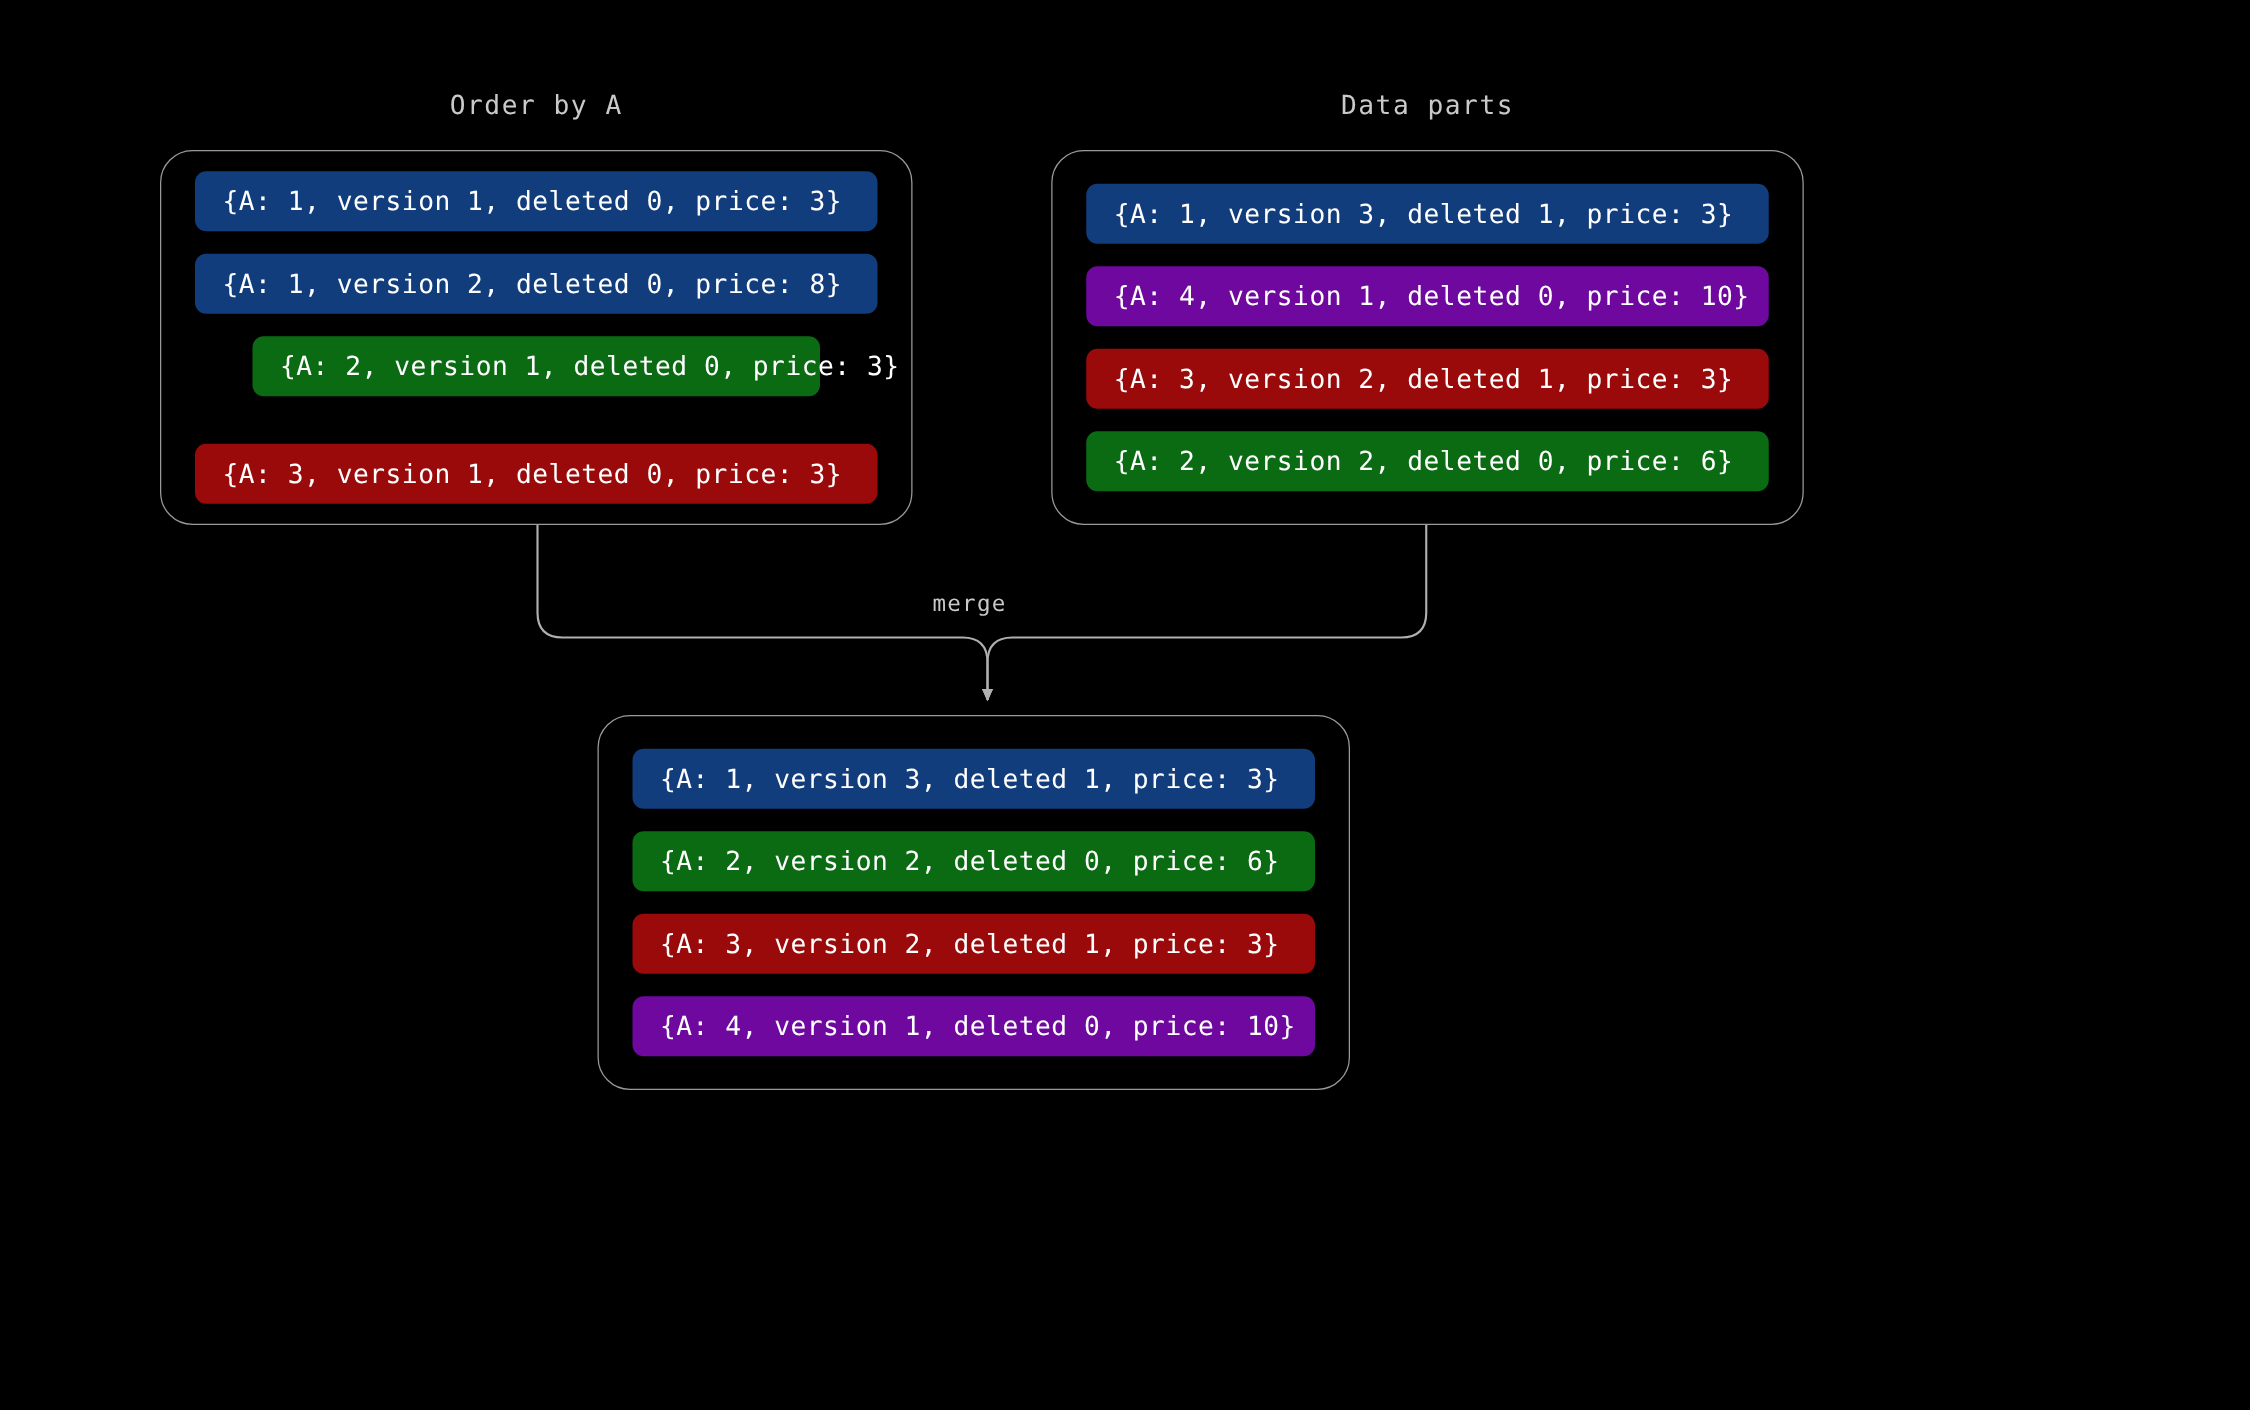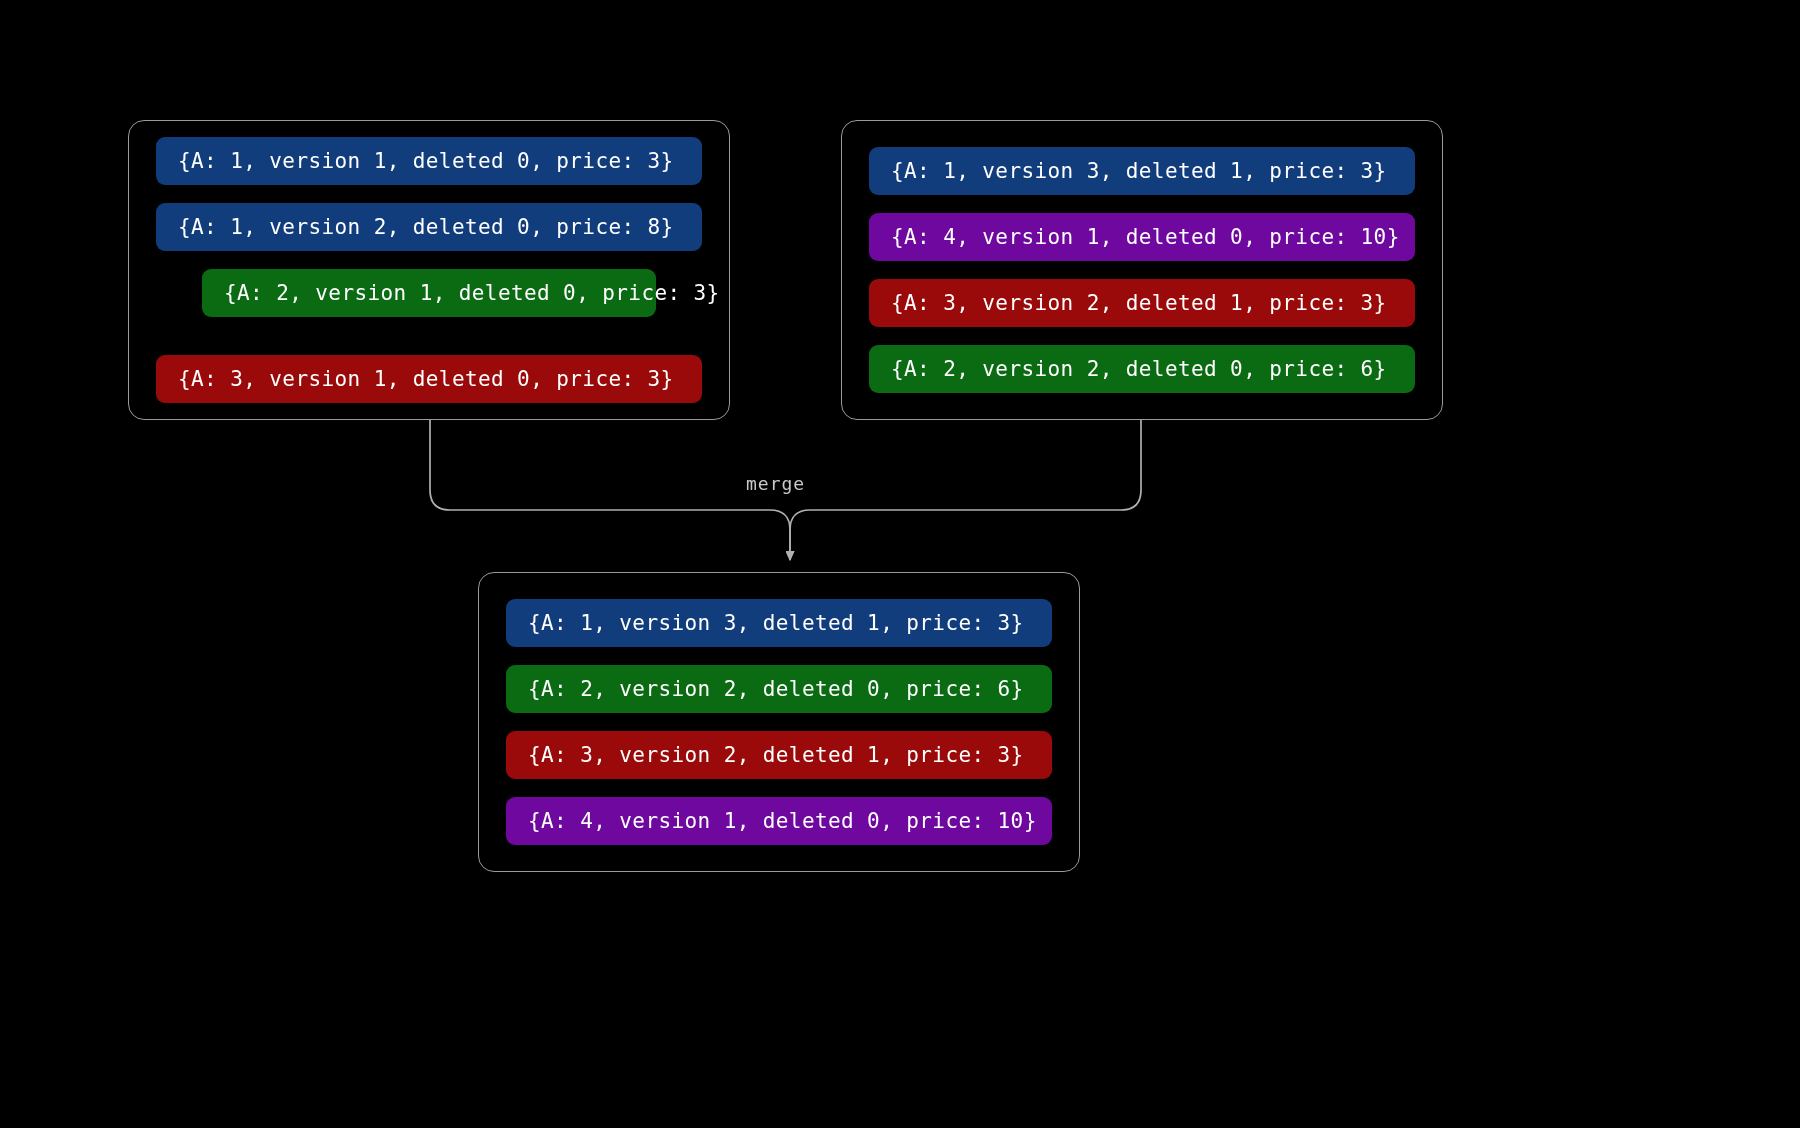--- a/index.html
+++ b/index.html
@@ -21,21 +21,21 @@
     color: #c9c9c9;
     font-size: 21px;
     letter-spacing: 1.2px;
     white-space: nowrap;
     text-align: center;
     font-family: "DejaVu Sans Mono", "Liberation Mono", monospace;
   }
   .group-box {
     position: absolute;
     border: 1.6px solid #9a9a9a;
-    border-radius: 16px;
+    border-radius: 26px;
     background: transparent;
     box-sizing: border-box;
   }
   .rows {
     position: absolute;
     left: 0; top: 0;
     width: 100%;
     height: 100%;
     box-sizing: border-box;
     display: flex;
@@ -86,30 +86,32 @@
       </marker>
     </defs>
 
     <path d="M 430,420 L 430,490 Q 430,510 450,510 L 770,510 Q 790,510 790,530 L 790,560" fill="none" stroke="#b0b0b0" stroke-width="1.7" marker-end="url(#arrowhead)"></path>
 
     <path d="M 1141,420 L 1141,490 Q 1141,510 1121,510 L 810,510 Q 790,510 790,530 L 790,560" fill="none" stroke="#b0b0b0" stroke-width="1.7" marker-end="url(#arrowhead)"></path>
   </svg>
 
   <div class="edge-label" style="left:746px; top:473px;">merge</div>
 
+  <div class="group-title" style="left:128px; top:72px; width:602px;">Order by A</div>
 
   <div class="group-box" style="left:128px; top:120px; width:602px; height:300px;">
     <div class="rows">
       <div class="row" style="background:#123d7c; width:546px;">{A: 1, version 1, deleted 0, price: 3}</div>
       <div class="row" style="background:#123d7c; width:546px;">{A: 1, version 2, deleted 0, price: 8}</div>
       <div class="row" style="background:#0a6b13; width:454px;">{A: 2, version 1, deleted 0, price: 3}</div>
       <div class="row" style="background:#9a0a0a; width:546px;margin-top:20px;">{A: 3, version 1, deleted 0, price: 3}</div>
     </div>
   </div>
 
+  <div class="group-title" style="left:841px; top:72px; width:602px;">Data parts</div>
 
   <div class="group-box" style="left:841px; top:120px; width:602px; height:300px;">
     <div class="rows">
       <div class="row" style="background:#123d7c; width:546px;">{A: 1, version 3, deleted 1, price: 3}</div>
       <div class="row" style="background:#6f089f; width:546px;">{A: 4, version 1, deleted 0, price: 10}</div>
       <div class="row" style="background:#9a0a0a; width:546px;">{A: 3, version 2, deleted 1, price: 3}</div>
       <div class="row" style="background:#0a6b13; width:546px;">{A: 2, version 2, deleted 0, price: 6}</div>
     </div>
   </div>
 

